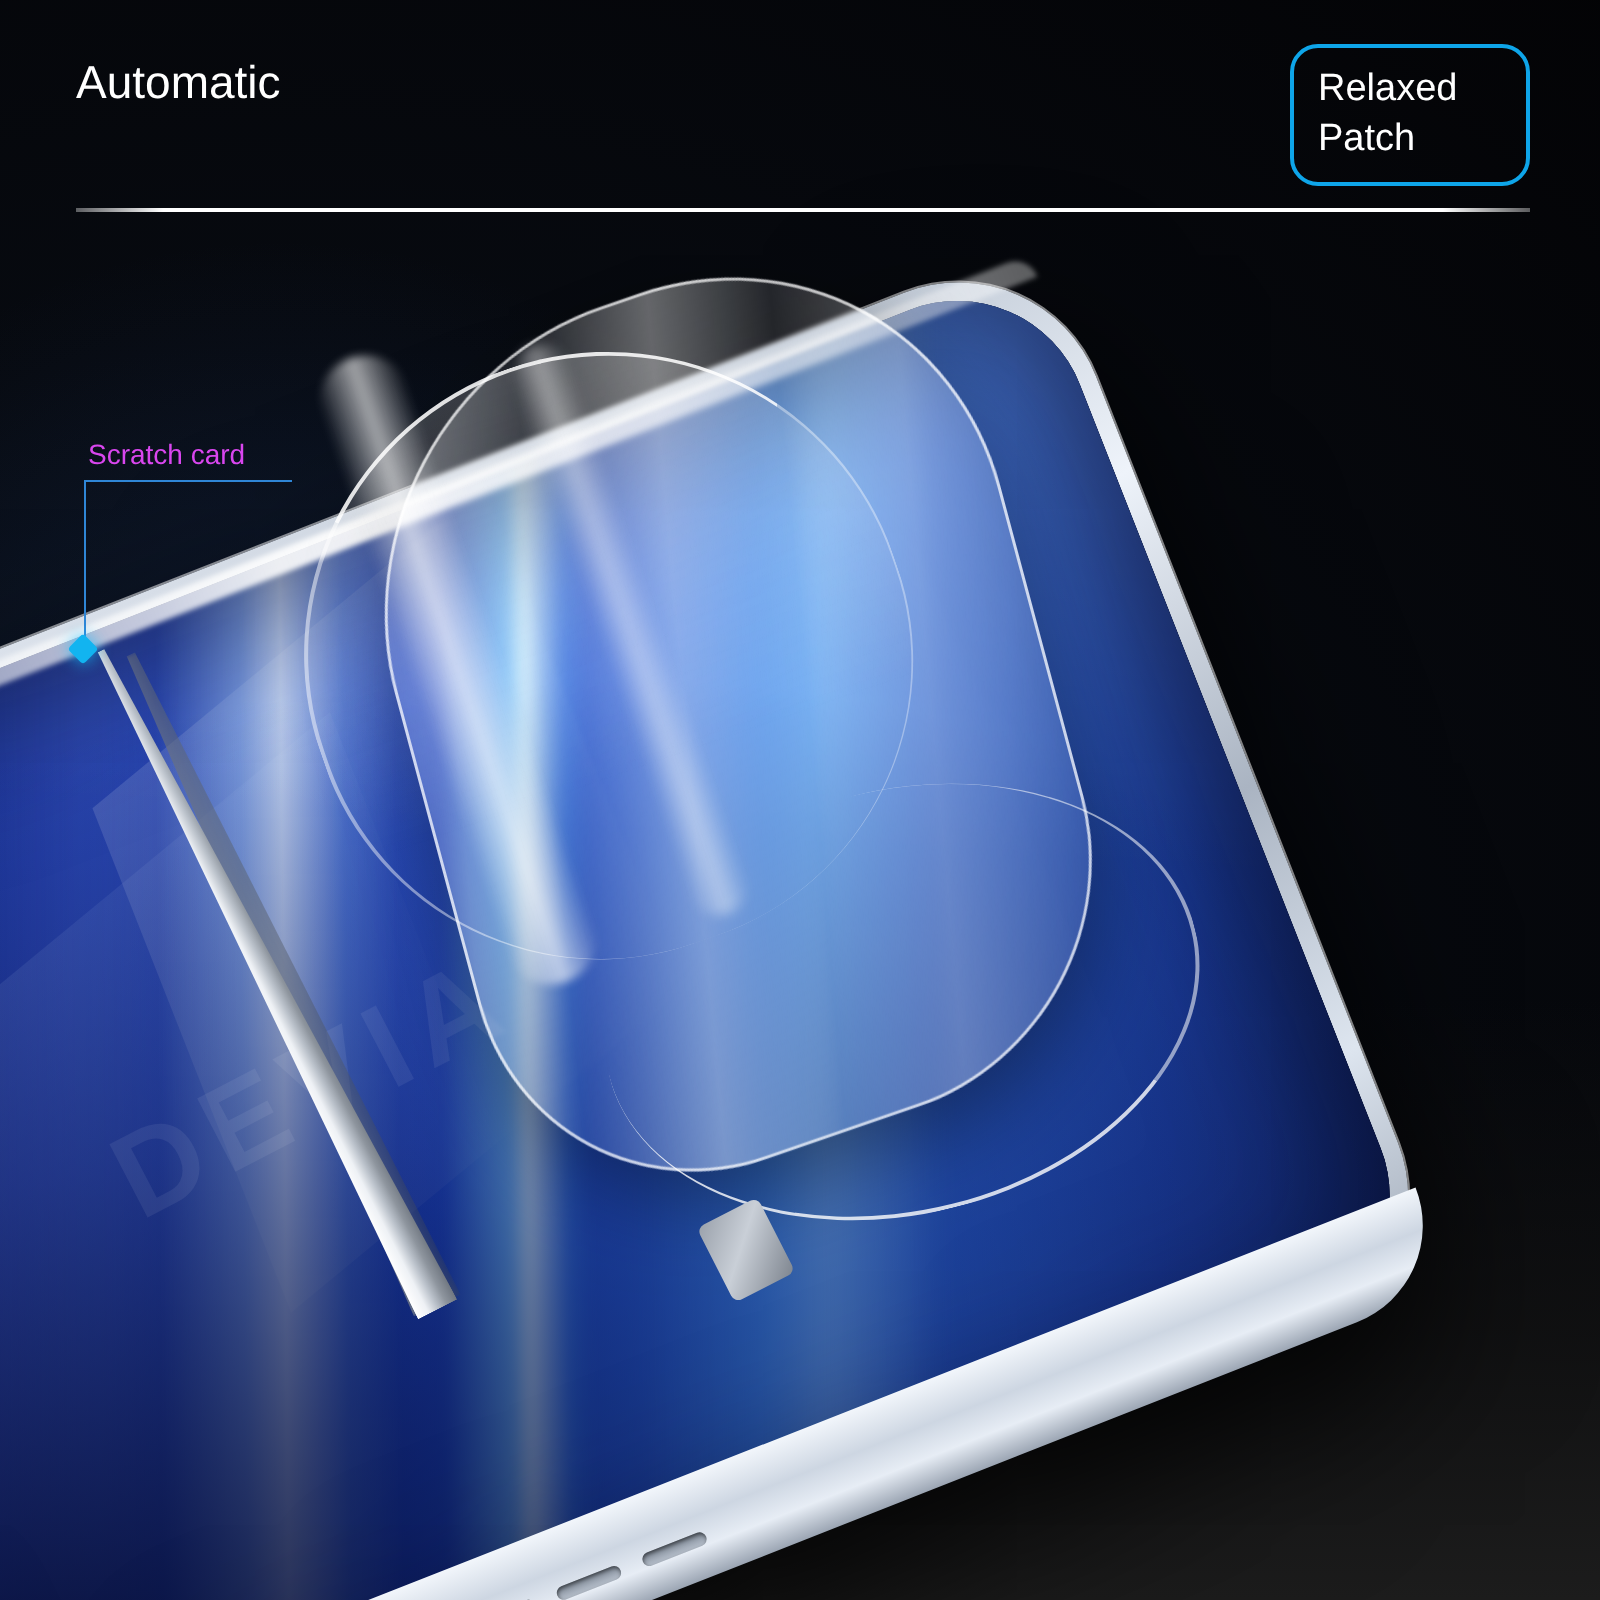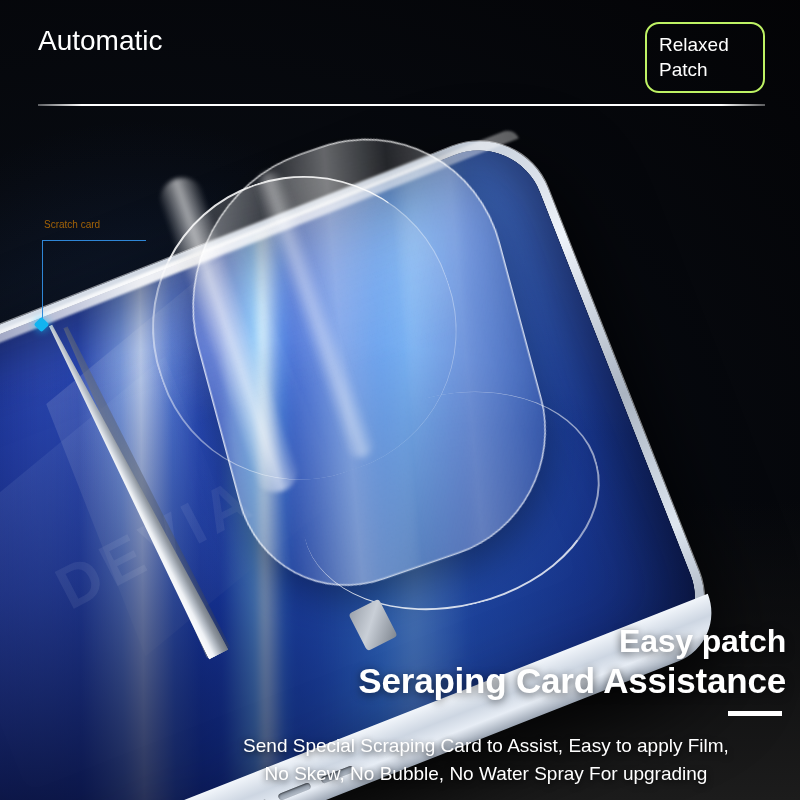--- a/index.html
+++ b/index.html
@@ -271,22 +271,22 @@
     transform: rotate(-27deg);
     border-radius: 4px;
     background: linear-gradient(135deg, #9aa1ab, #c9cfd7 45%, #7e858f);
   }
 
   
   .callout-label {
     position: absolute;
     left: 44px;
     top: 219px;
-    font-size: 10px;
-    color: #a16207;
+    font-size: 14px;
+    color: #d946ef;
     white-space: nowrap;
     text-align: center;
   }
   .callout-hline {
     position: absolute;
     left: 42px;
     top: 240px;
     width: 104px;
     height: 1px;
     background: #2f86d6;
@@ -309,39 +309,39 @@
     transform: rotate(45deg);
     border-radius: 2px;
     box-shadow: 0 0 8px rgba(20,190,255,0.8);
   }
 
   
   .headline-tl {
     position: absolute;
     left: 38px;
     top: 26px;
-    font-size: 28px;
+    font-size: 23px;
     line-height: 30px;
     color: #ffffff;
   }
   .rule-top {
     position: absolute;
     left: 38px;
     top: 104px;
     width: 727px;
     height: 2px;
     background: linear-gradient(to right, rgba(255,255,255,0.35), #ffffff 6%, #ffffff 94%, rgba(255,255,255,0.35));
   }
   .badge {
     position: absolute;
     right: 35px;
     top: 22px;
     min-width: 92px;
     padding: 8px 12px 9px 12px;
-    border: 2px solid #bef264;
+    border: 2px solid #0ea5e9;
     border-radius: 14px;
     color: #ffffff;
     font-size: 19px;
     line-height: 25px;
   }
   .badge-l1 { text-align: left; }
   .badge-l2 { text-align: left; }
 
   
   .promo {
@@ -432,21 +432,14 @@
   <div class="headline-tl">
     <div>Automatic</div>
   </div>
   <div class="rule-top"></div>
 
   <div class="badge">
     <div class="badge-l1">Relaxed</div>
     <div class="badge-l2">Patch</div>
   </div>
 
-  <div class="promo">
-    <div class="promo-h1">Easy patch</div>
-    <div class="promo-h2">Seraping Card Assistance</div>
-    <div><span class="promo-bar"></span></div>
-    <div class="promo-sub">Send Special Scraping Card to Assist, Easy to apply Film,</div>
-    <div class="promo-sub">No Skew, No Bubble, No Water Spray For upgrading</div>
-  </div>
 
 </div>
 
 </body></html>

